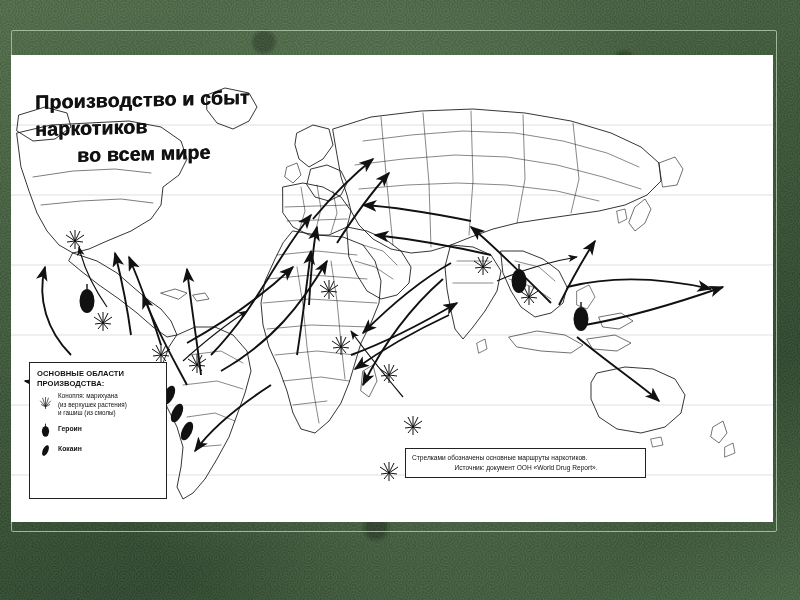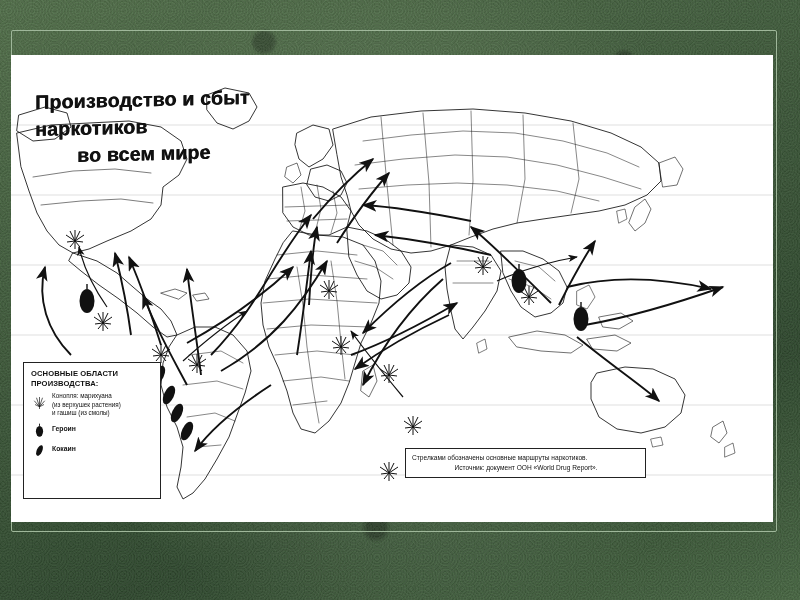--- a/index.html
+++ b/index.html
@@ -84,21 +84,21 @@
     letter-spacing: .2px;
     text-shadow: 0.6px 0 0 #111;
     transform: skewY(-1.4deg);
     pointer-events: none;
   }
   #map-title .l2 { display: block; padding-left: 42px; }
 
   
   #legend {
     position: absolute;
-    left: 12px;
+    left: 18px;
     top: 307px;
     width: 136px;
     height: 135px;
     background: #fff;
     border: 1px solid #222;
   }
   #legend .lg-title {
     font-size: 7.6px;
     font-weight: bold;
     color: #111;

